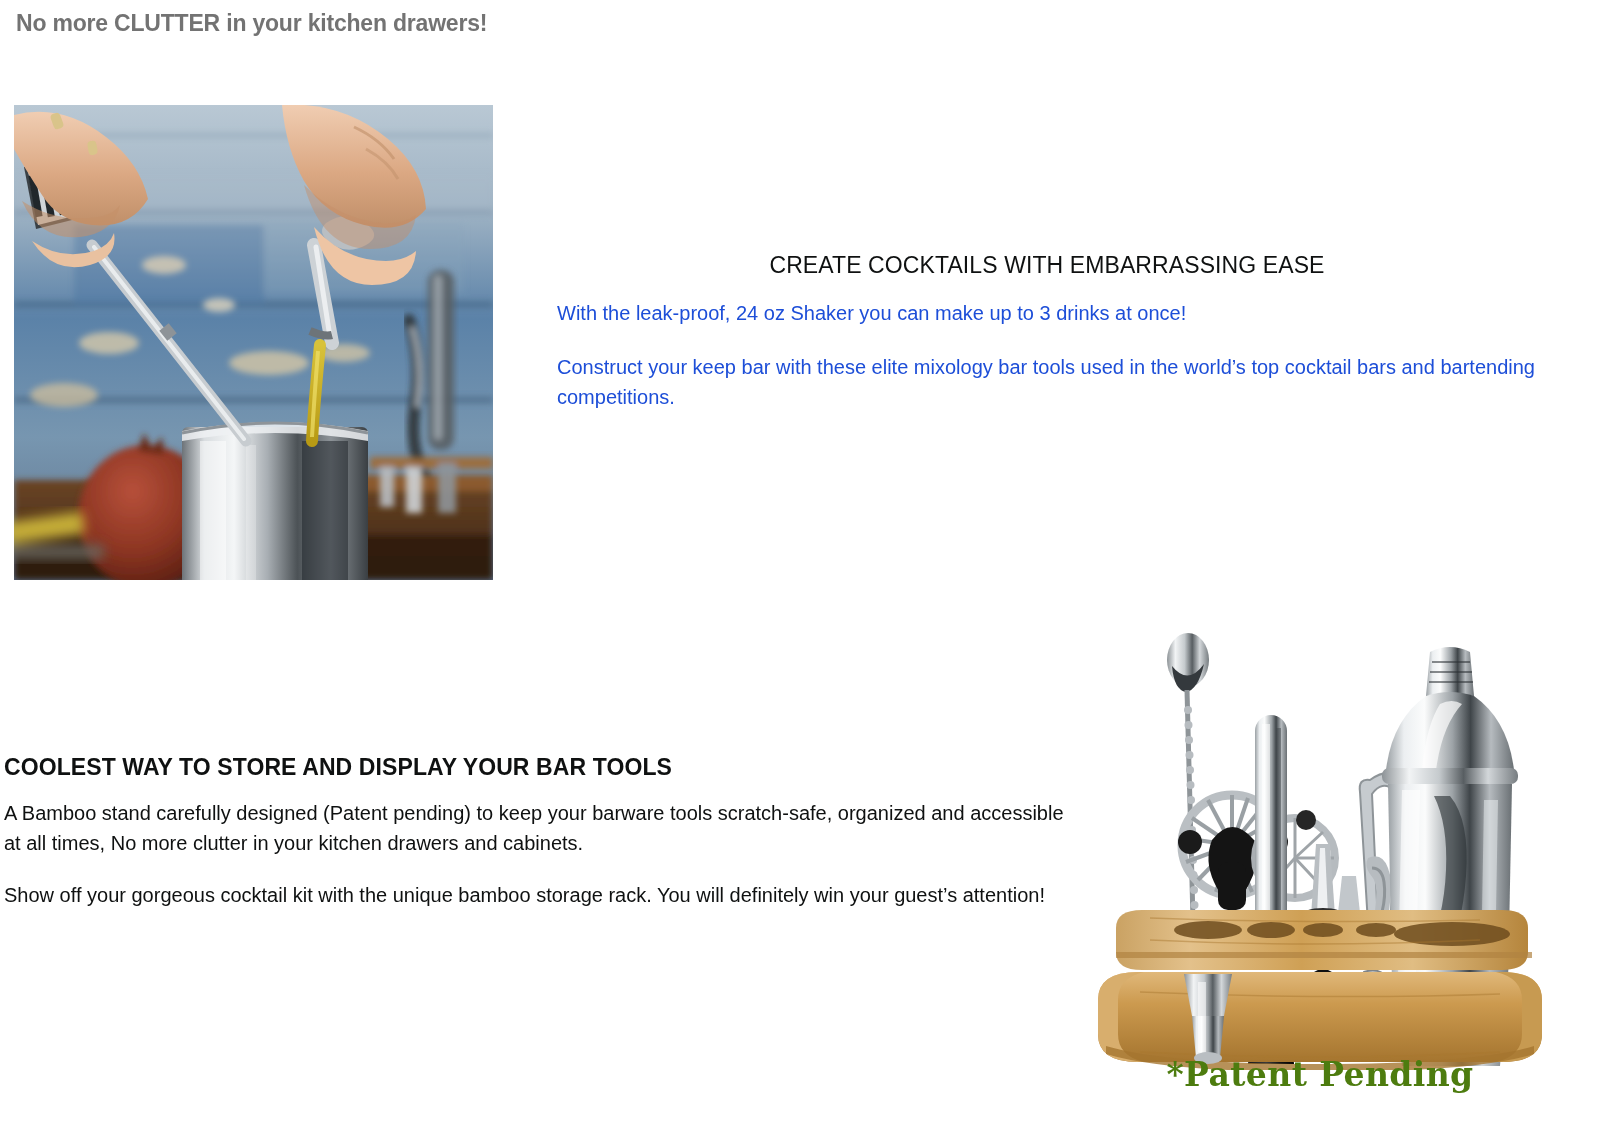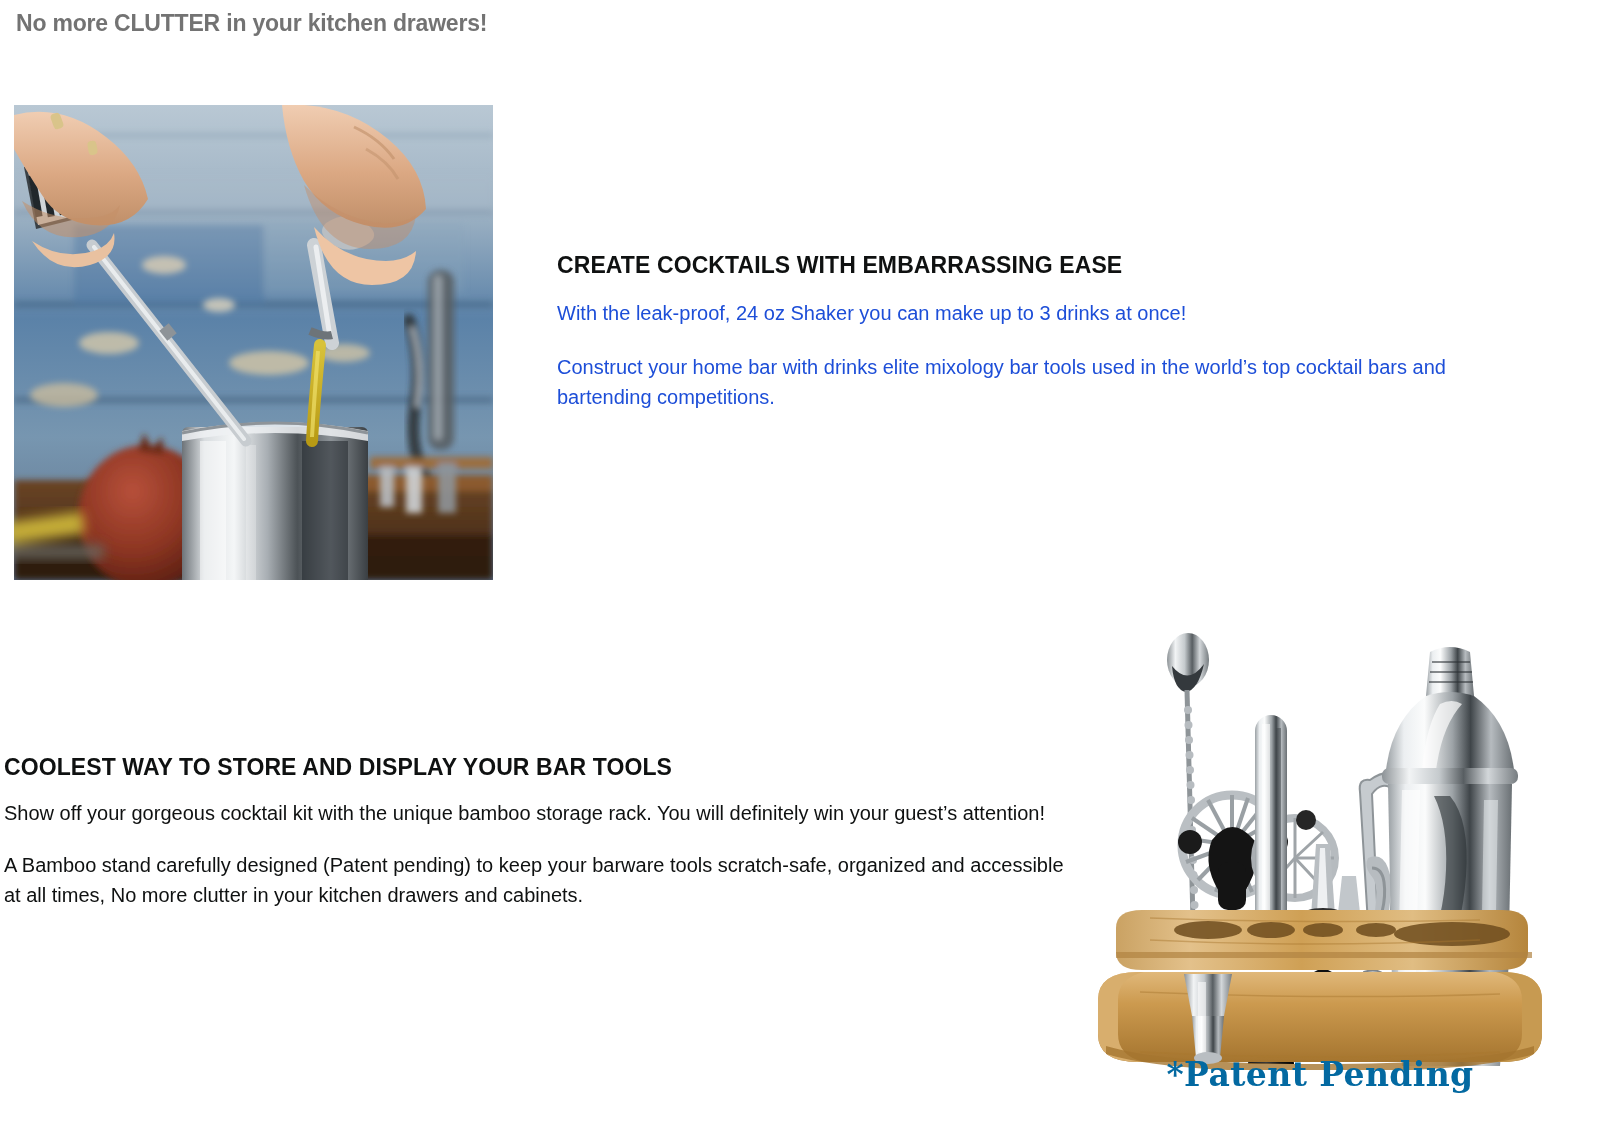--- a/index.html
+++ b/index.html
@@ -59,24 +59,25 @@
 
   .rcol {
     position: absolute;
     left: 557px;
     top: 250px;
     width: 980px;
   }
   .rcol h2 {
     margin: 0 0 18px 0;
     font-size: 23px;
-    font-weight: bold;
+    font-weight: normal;
     letter-spacing: 0.1px;
     line-height: 30px;
     color: #0f1111;
+    text-align: center;
   }
   .rcol p {
     margin: 0 0 24px 0;
     font-size: 20px;
     line-height: 30px;
     color: #1d4ed8;
   }
   .rcol p:last-child { margin-bottom: 0; }
 
   
@@ -120,21 +121,21 @@
   .patent-wrap {
     position: absolute;
     left: 1105px;
     top: 1055px;
     width: 430px;
     text-align: center;
     font-family: "DejaVu Serif", serif;
     font-size: 33px;
     font-weight: bold;
     letter-spacing: 0.4px;
-    color: #0369a1;
+    color: #4d7c0f;
     white-space: nowrap;
   }
 </style>
 </head>
 <body>
 
 <div class="page">
 
   <div class="h-top">No more CLUTTER in your kitchen drawers!</div>
 
@@ -286,27 +287,27 @@
         <path d="M300 122 q30 34 72 34 q18 0 30 -10 q-2 34 -44 34 q-44 0 -58 -58 z" fill="#eec5a4"></path>
         <path d="M340 22 q26 12 40 32" stroke="#c08f69" stroke-width="3" fill="none" opacity="0.6"></path>
         <path d="M352 44 q22 12 32 30" stroke="#c08f69" stroke-width="3" fill="none" opacity="0.5"></path>
       </g>
     </svg>
   </div>
 
   <div class="rcol">
     <h2>CREATE COCKTAILS WITH EMBARRASSING EASE</h2>
     <p>With the leak-proof, 24 oz Shaker you can make up to 3 drinks at once!</p>
-    <p>Construct your home bar with drinks elite mixology bar tools used in the world’s top cocktail bars and bartending competitions.</p>
+    <p>Construct your keep bar with these elite mixology bar tools used in the world’s top cocktail bars and bartending competitions.</p>
   </div>
 
   <div class="lcol">
     <h2>COOLEST WAY TO STORE AND DISPLAY YOUR BAR TOOLS</h2>
+    <p>A Bamboo stand carefully designed (Patent pending) to keep your barware tools scratch-safe, organized and accessible at all times, No more clutter in your kitchen drawers and cabinets.</p>
     <p>Show off your gorgeous cocktail kit with the unique bamboo storage rack. You will definitely win your guest’s attention!</p>
-    <p>A Bamboo stand carefully designed (Patent pending) to keep your barware tools scratch-safe, organized and accessible at all times, No more clutter in your kitchen drawers and cabinets.</p>
   </div>
 
   <div class="photo-right">
     <div class="prod-img">
       <svg width="480" height="470" viewBox="0 0 480 470">
         <defs>
           <linearGradient id="bam" x1="0" y1="0" x2="0" y2="1">
             <stop offset="0%" stop-color="#e0b87a"></stop>
             <stop offset="35%" stop-color="#cc9a4f"></stop>
             <stop offset="100%" stop-color="#a5752f"></stop>

